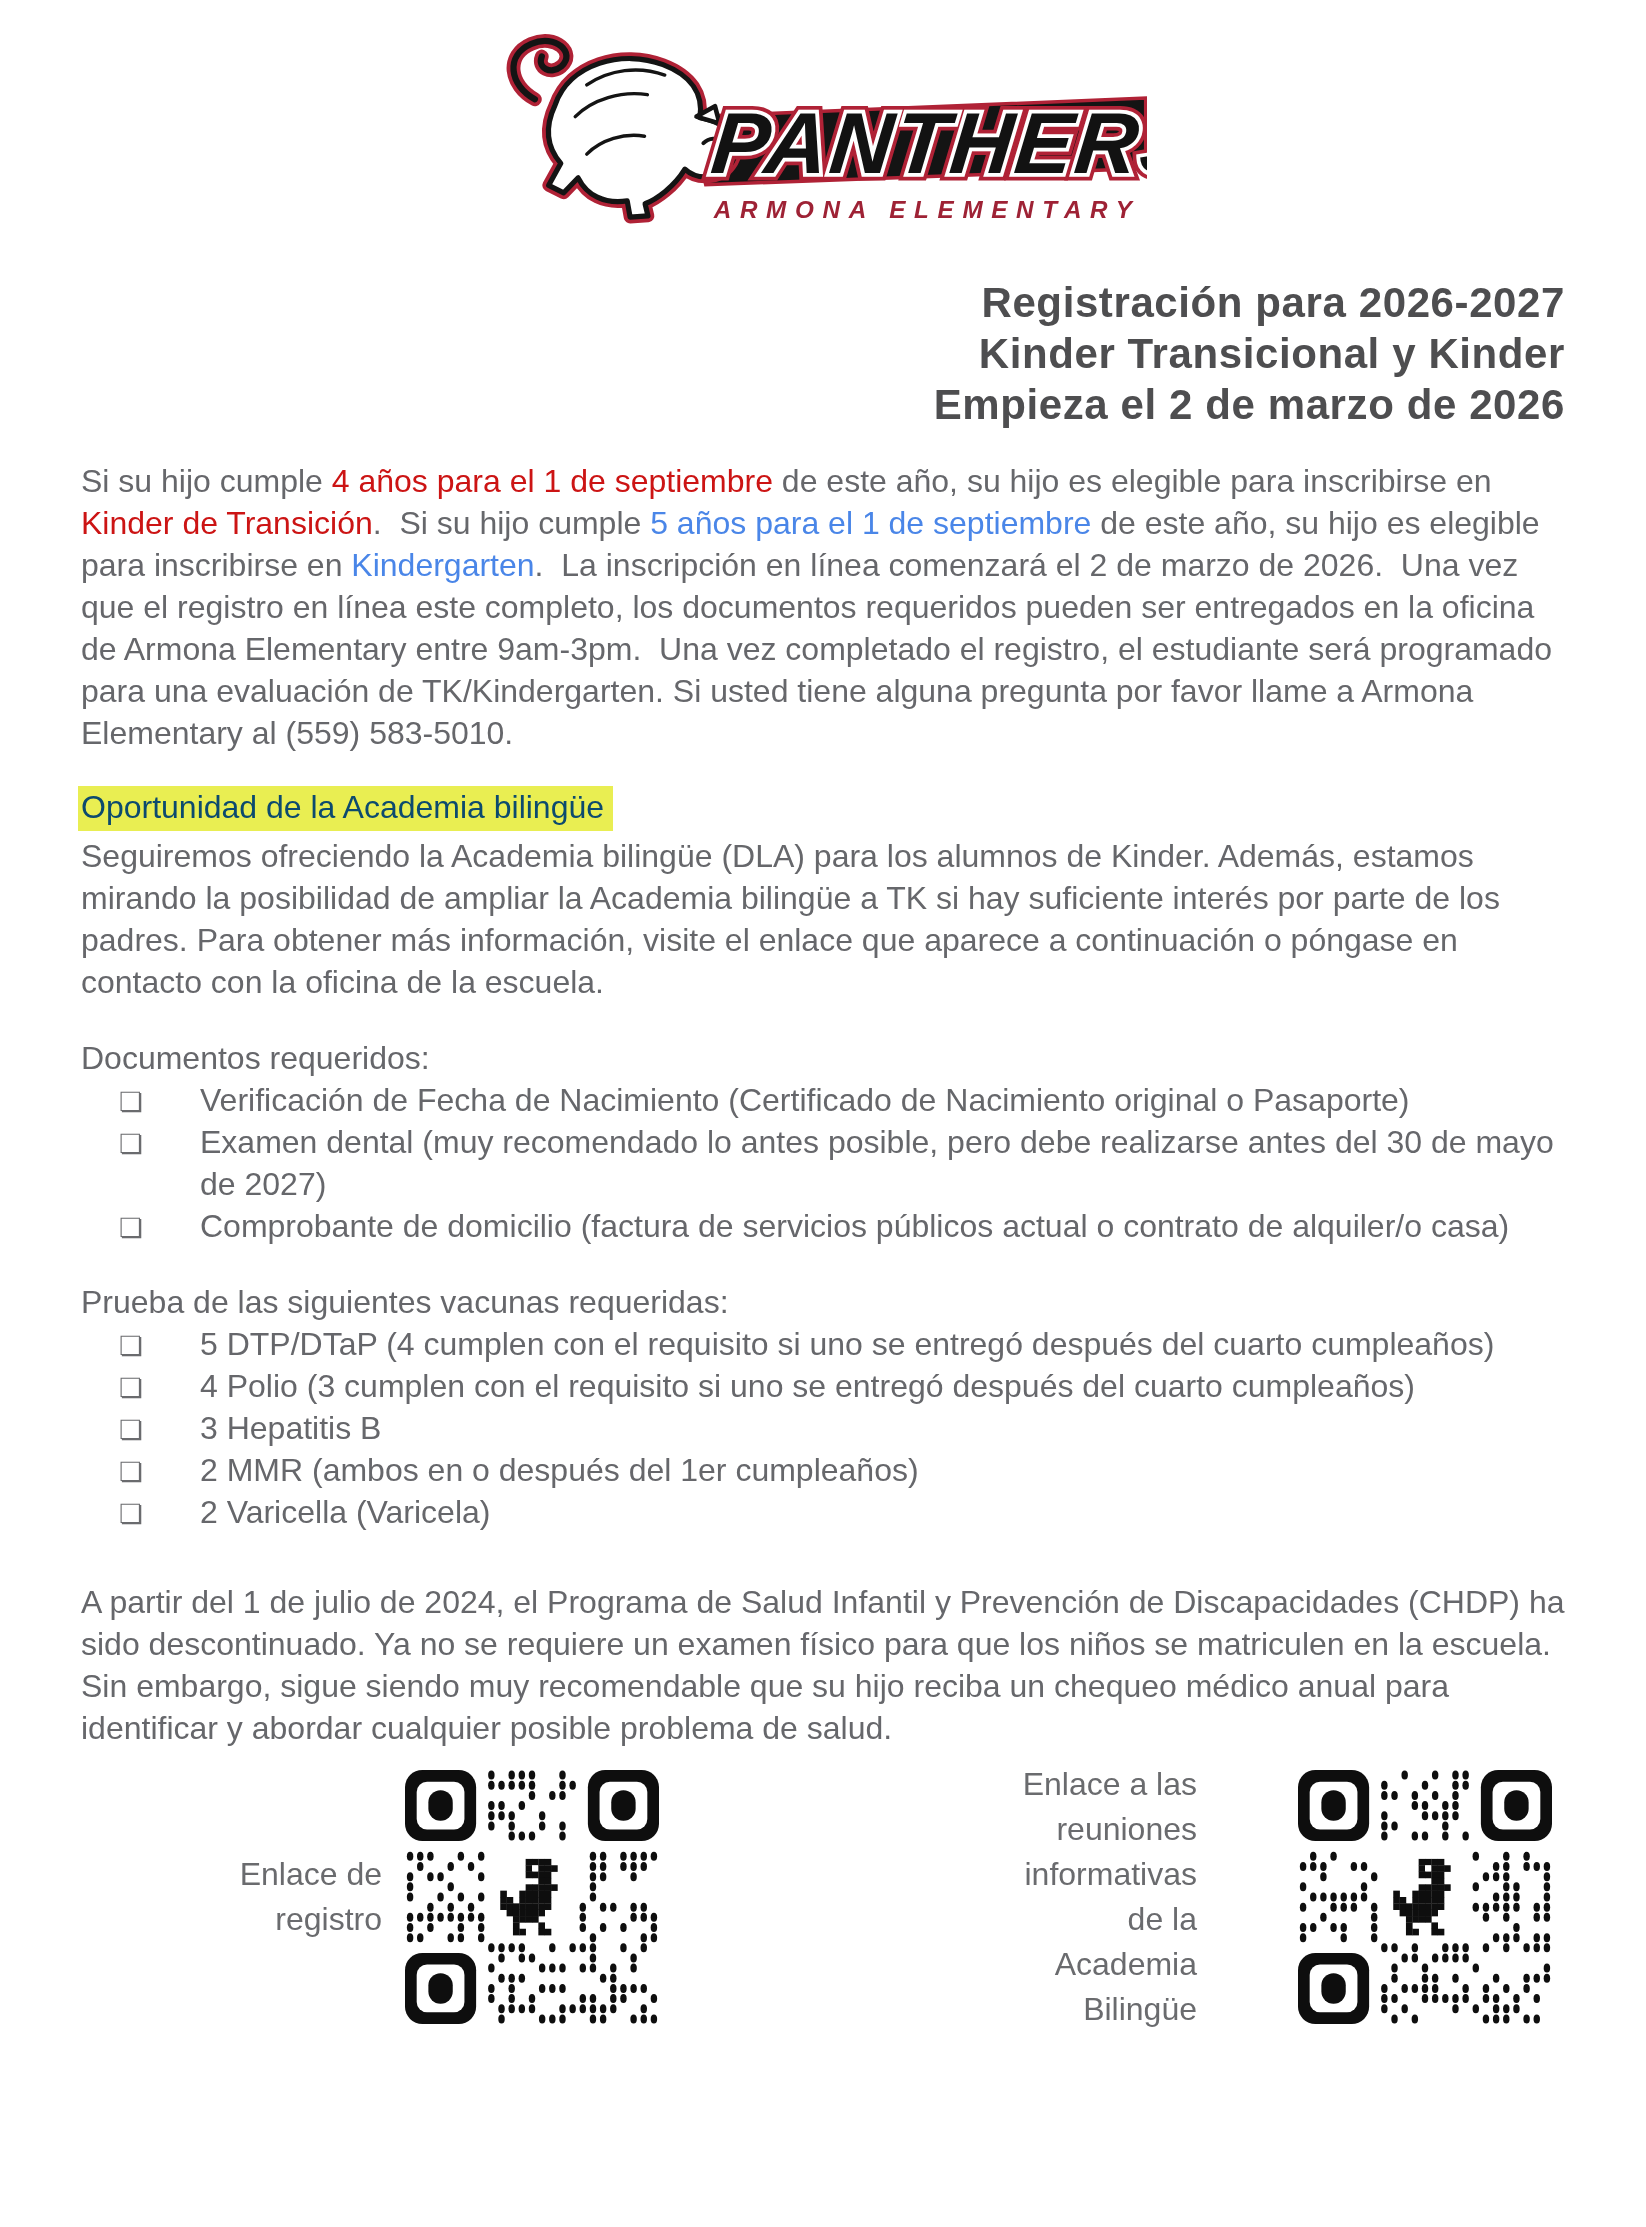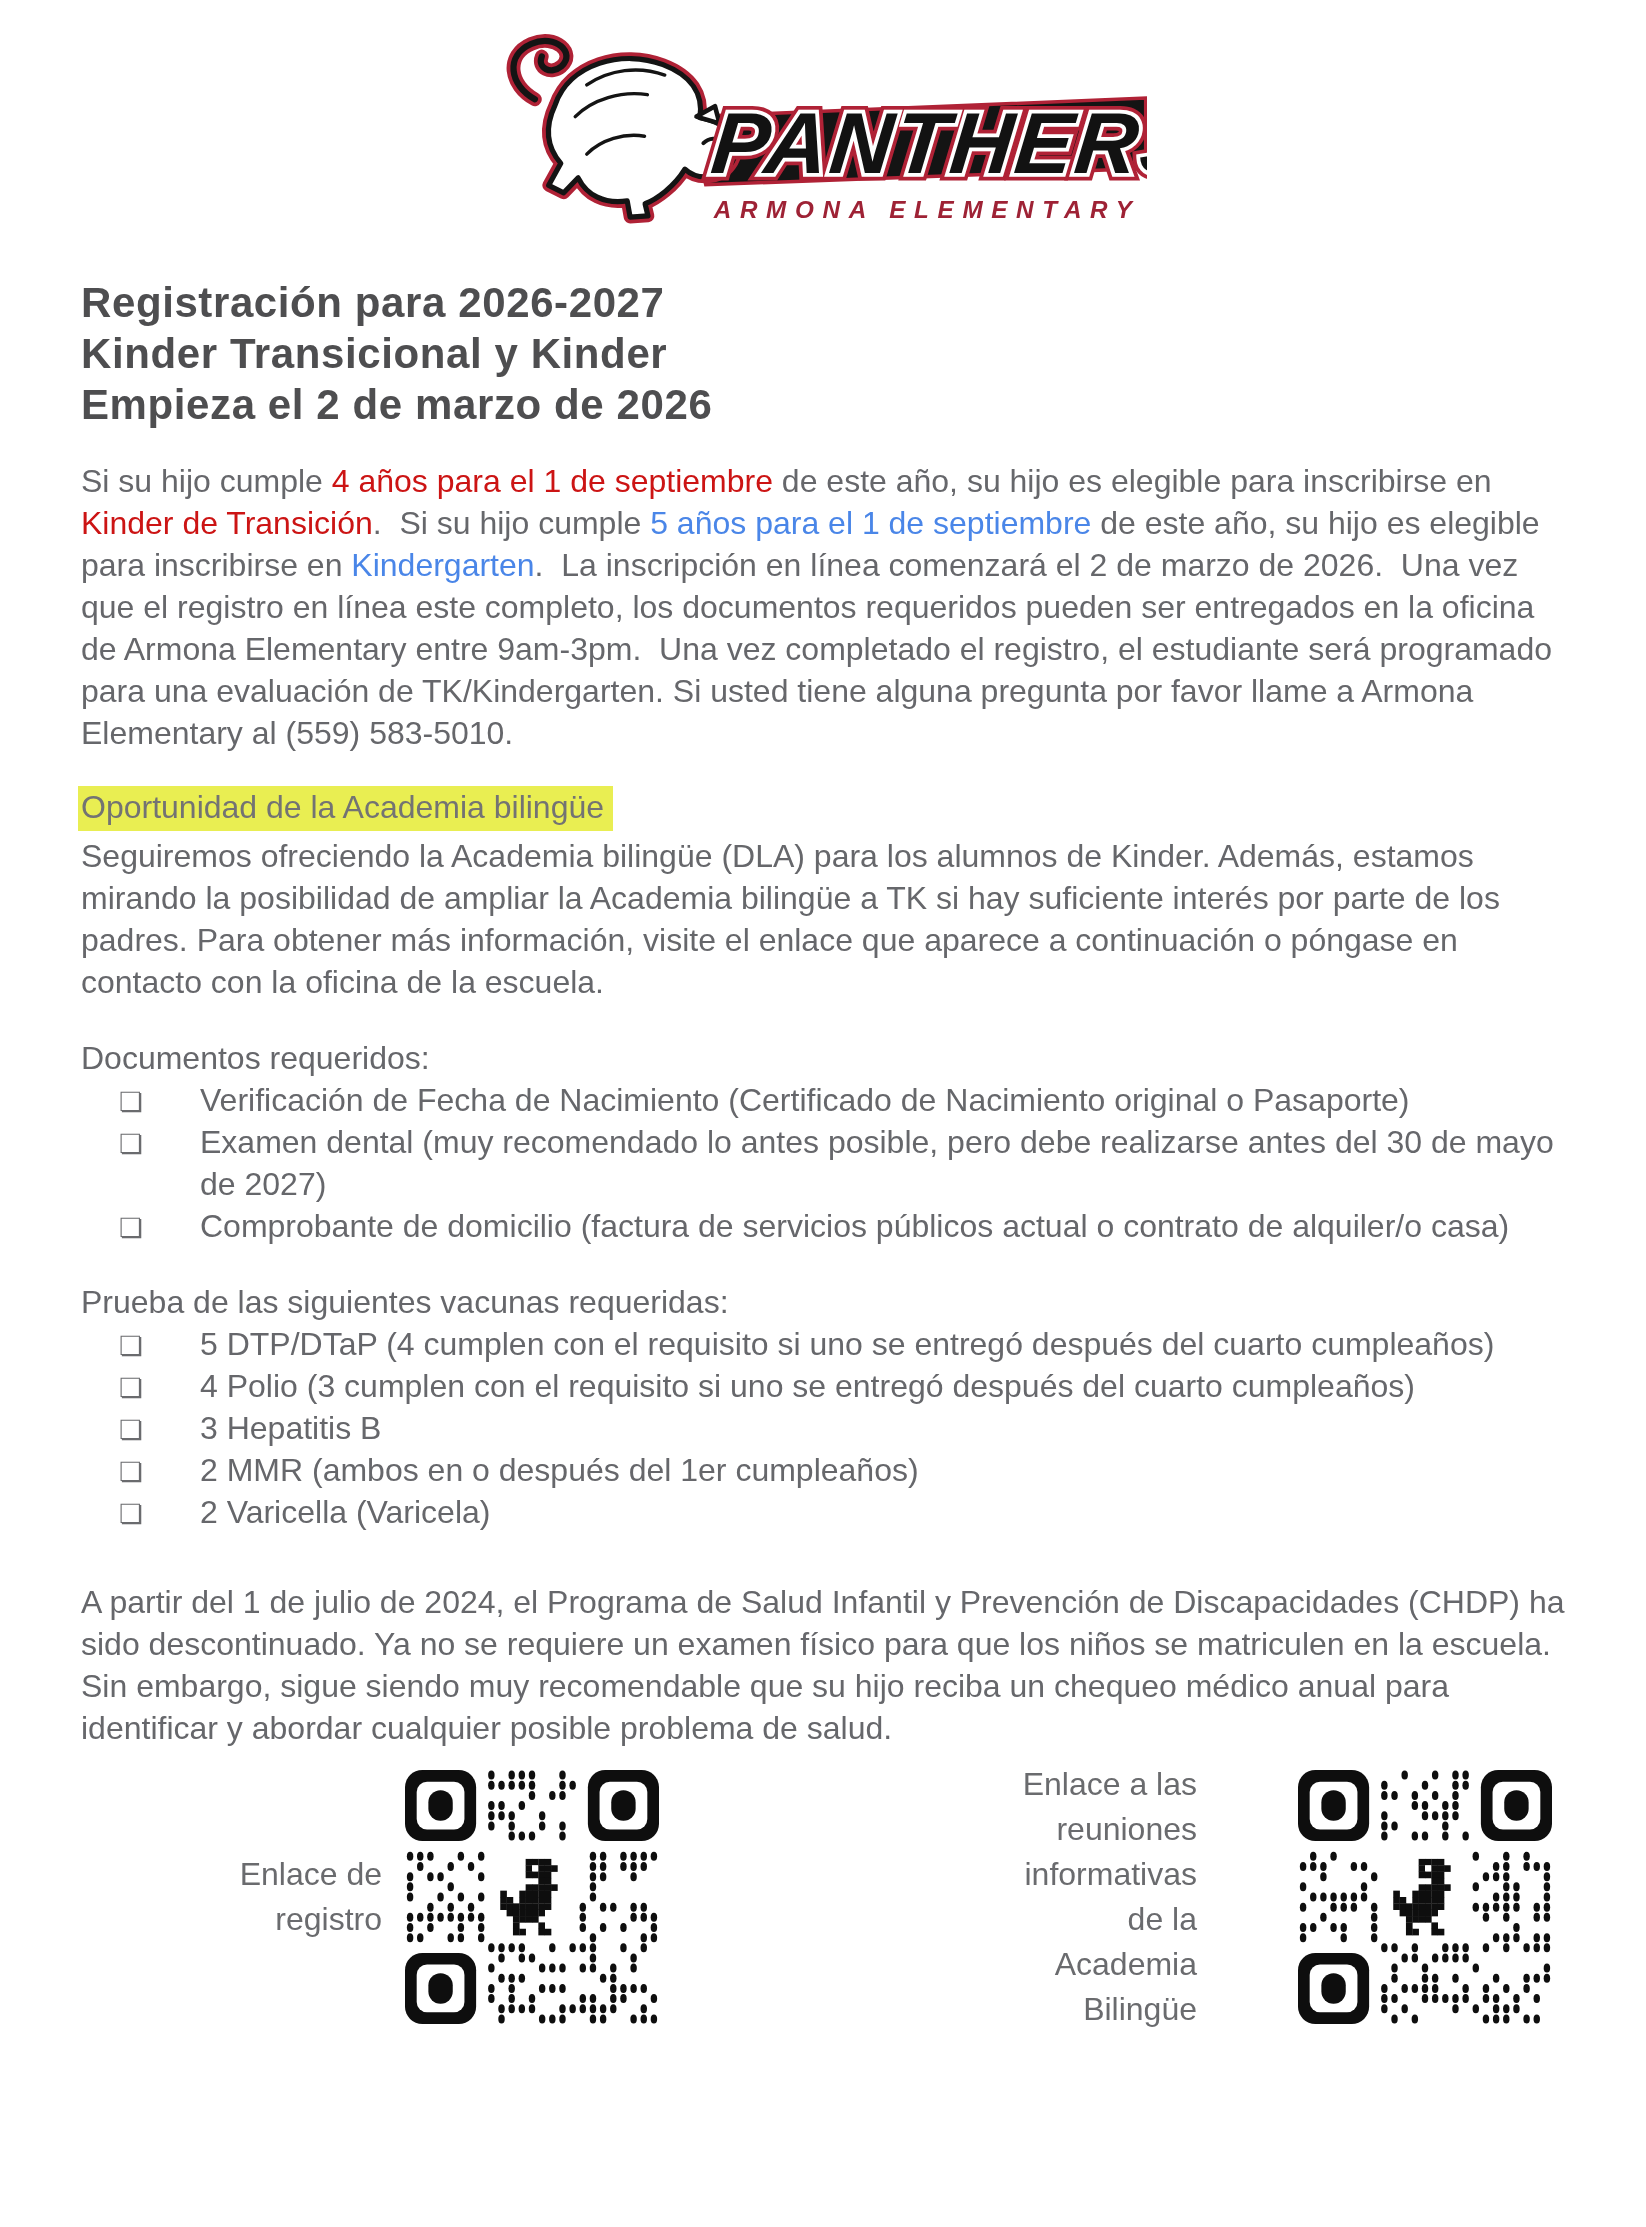--- a/index.html
+++ b/index.html
@@ -10,32 +10,32 @@
   html,body{margin:0;padding:0;background:#fff}
   body{font-family:"Liberation Sans",sans-serif;color:var(--gray);}
   .page{position:relative;width:1646px;min-height:2227px;background:#fff;overflow:hidden}
   .content{padding:0 81px}
 
   
   .logo-wrap{display:flex;justify-content:center;padding-top:30px}
   .logo-svg{width:647px;height:209px}
 
   
-  .title-block{margin-top:38px;text-align:left;color:var(--dark);
+  .title-block{margin-top:38px;text-align:right;color:var(--dark);
     font-size:42px;line-height:51px;font-weight:bold;letter-spacing:0.6px}
 
   
   .para{font-size:32px;line-height:42px;white-space:pre-wrap}
   .intro{margin-top:30px}
   .seg-g{color:var(--gray)}
   .seg-r{color:var(--red);font-weight:normal}
   .seg-b{color:var(--blue);font-weight:normal}
 
   .dla-section{margin-top:32px}
-  .hl-heading{display:inline-block;background:var(--hl);color:#737373;
+  .hl-heading{display:inline-block;background:var(--hl);color:#0c4a6e;
     font-size:32px;line-height:38px;padding:2.3px 9.2px 4.6px 3.5px;margin-left:-3.5px}
   .dla-body{margin-top:4.6px}
 
   .list-section{margin-top:34px}
   .list-heading{font-size:32px;line-height:42px}
   ul.checklist{list-style:none;margin:0;padding:0}
   ul.checklist li{position:relative;padding-left:119px;font-size:32px;line-height:42px}
   .bullet{position:absolute;left:38px;top:1.2px;font-size:26.6px;color:#6a6b6e}
 
   .chdp{margin-top:48px}

